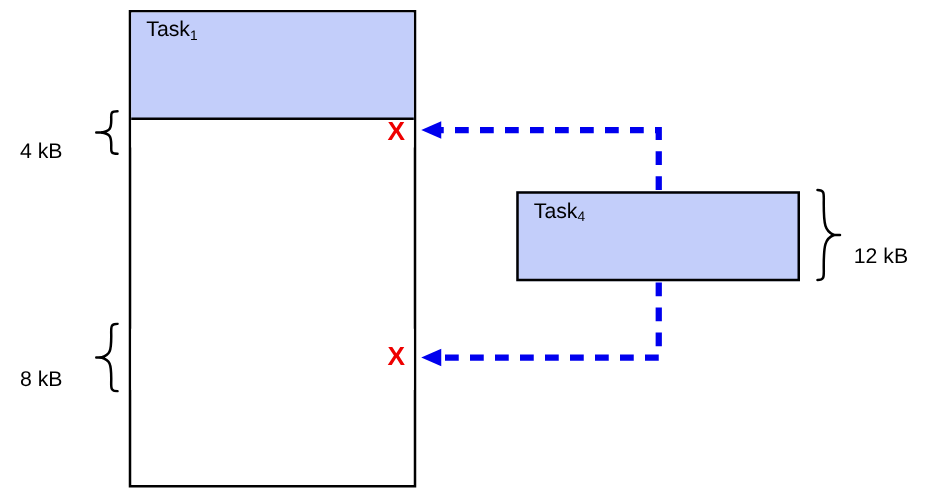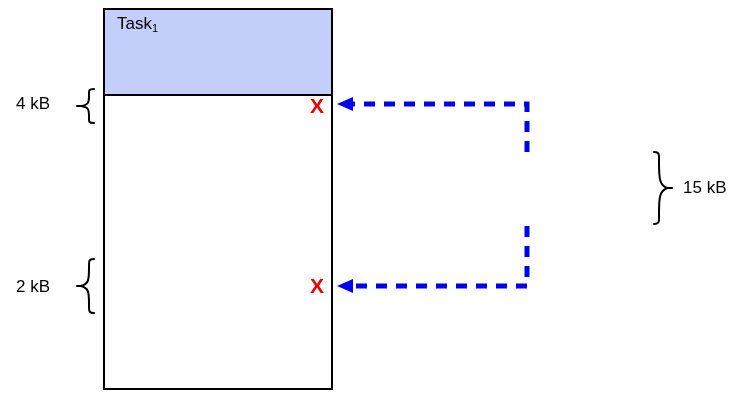--- a/index.html
+++ b/index.html
@@ -71,20 +71,21 @@
     color: #ee0000;
     font-family: "Liberation Sans", sans-serif;
     line-height: 1;
   }
   
   .size-label {
     position: absolute;
     font-size: 17px;
     color: #000000;
     white-space: nowrap;
+    margin-top: 17px;
   }
   
   .brace {
     position: absolute;
   }
   
   .task-box {
     position: absolute;
     left: 413px;
     top: 153px;
@@ -125,32 +126,35 @@
     </div>
 
   </div>
 
   <div class="size-label" style="left:16px; top:94px;">4 kB</div>
   <svg class="brace" style="left:76px; top:88px;" width="22" height="36" viewBox="0 0 22 36">
     <path d="M18 1 C 12 1, 13 3, 13 8 C 13 15, 12 17, 5 18 C 12 19, 13 21, 13 28 C 13 33, 12 35, 18 35" fill="none" stroke="#000000" stroke-width="2" stroke-linecap="round"></path>
     <path d="M1 18 L 6 18" fill="none" stroke="#000000" stroke-width="2" stroke-linecap="round"></path>
   </svg>
 
-  <div class="size-label" style="left:16px; top:277px;">2 kB</div>
+  <div class="size-label" style="left:16px; top:277px;">8 kB</div>
   <svg class="brace" style="left:76px; top:258px;" width="22" height="56" viewBox="0 0 22 56">
     <path d="M18 1 C 12 1, 13 4, 13 11 C 13 23, 12 26, 5 28 C 12 30, 13 33, 13 45 C 13 52, 12 55, 18 55" fill="none" stroke="#000000" stroke-width="2" stroke-linecap="round"></path>
     <path d="M1 28 L 6 28" fill="none" stroke="#000000" stroke-width="2" stroke-linecap="round"></path>
   </svg>
 
+  <div class="task-box">
+    <div class="seg-label"><span>Task</span><sub>4</sub></div>
+  </div>
 
   <svg class="brace" style="left:650px; top:150px;" width="24" height="78" viewBox="0 0 24 78">
     <path d="M4 2 C 10 2, 9 5, 9 13 C 9 30, 10 35, 17 38 C 10 41, 9 46, 9 63 C 9 71, 10 74, 4 74" fill="none" stroke="#000000" stroke-width="2" stroke-linecap="round"></path>
     <path d="M16 38 L 22 38" fill="none" stroke="#000000" stroke-width="2" stroke-linecap="round"></path>
   </svg>
-  <div class="size-label" style="left:683px; top:178px;">15 kB</div>
+  <div class="size-label" style="left:683px; top:178px;">12 kB</div>
 
   <svg class="arrow-layer" width="753" height="401" viewBox="0 0 753 401">
 
     <g>
       <path d="M527 152 L 527 104 L 350 104" fill="none" stroke="#0000ee" stroke-width="5" stroke-dasharray="11 9" stroke-linecap="butt"></path>
       <path d="M337 104 L 353 97 L 353 111 Z" fill="#0000ee"></path>
     </g>
 
     <g>
       <path d="M527 226 L 527 286 L 350 286" fill="none" stroke="#0000ee" stroke-width="5" stroke-dasharray="11 9" stroke-linecap="butt"></path>

